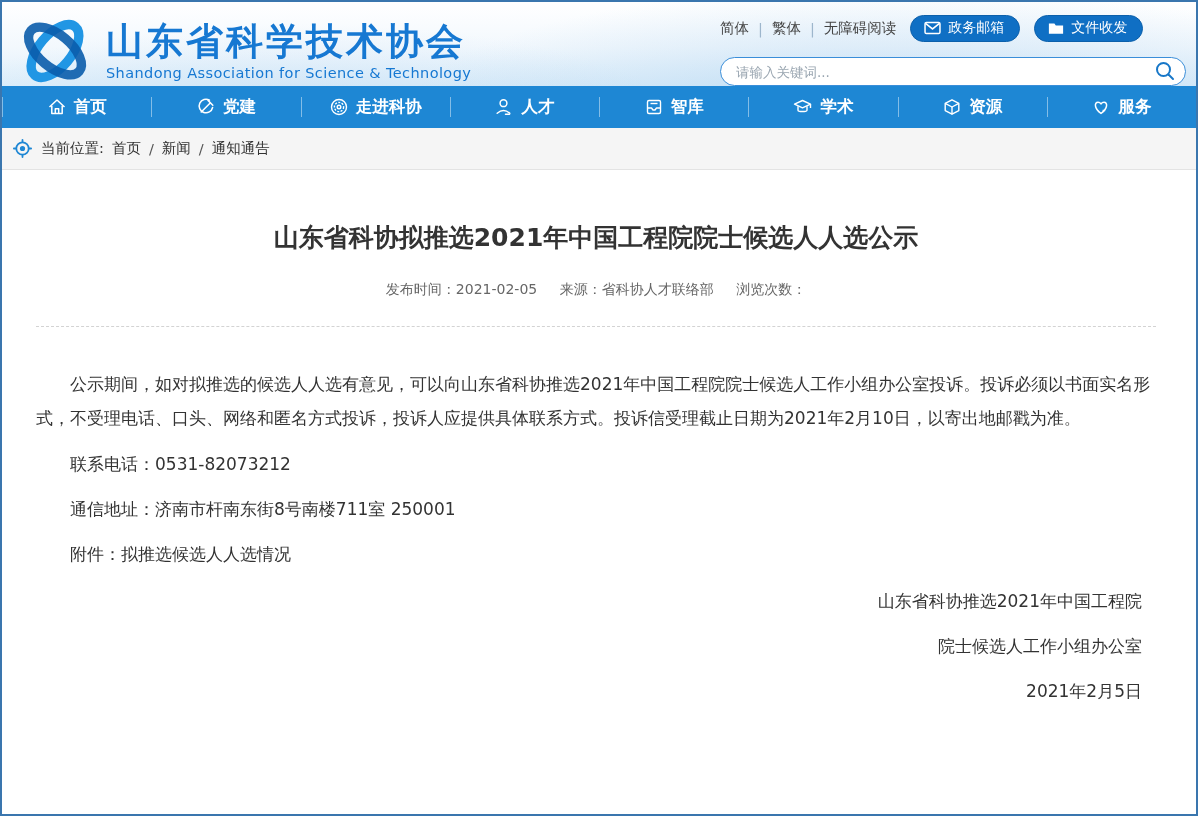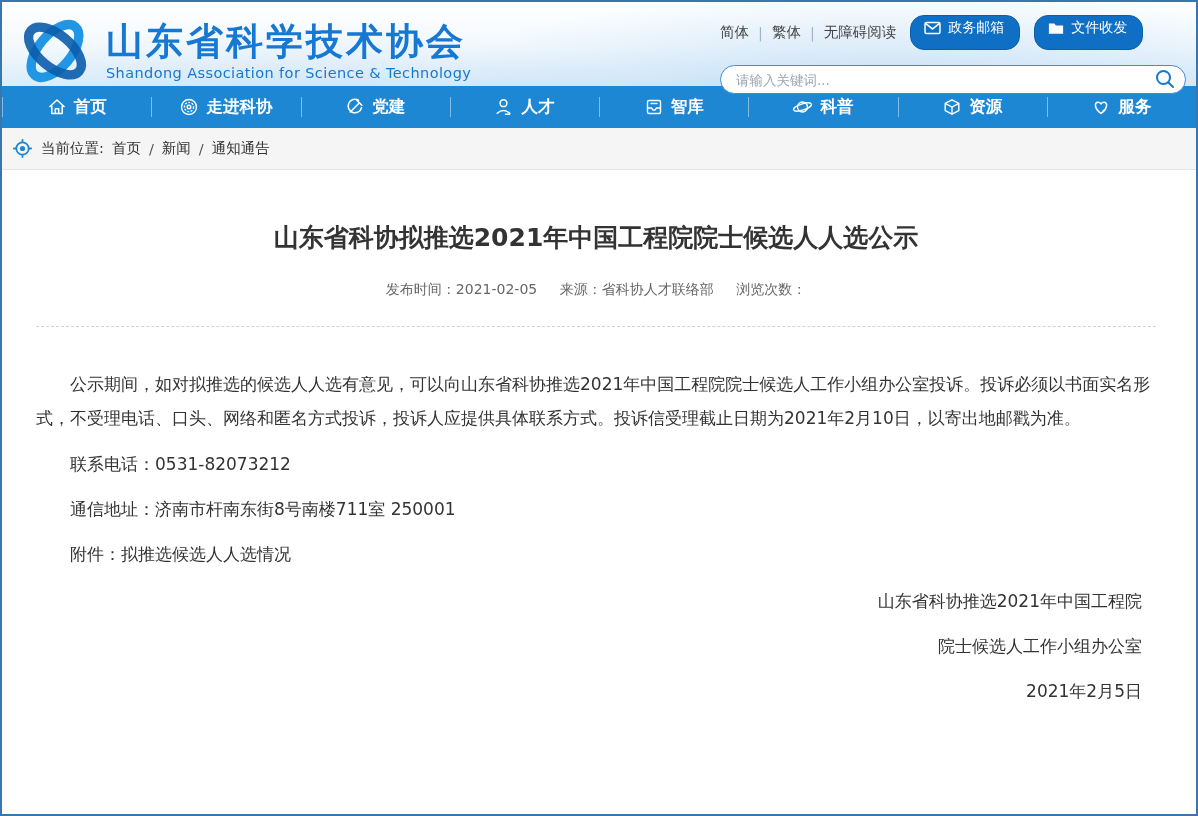--- a/index.html
+++ b/index.html
@@ -38,21 +38,21 @@
   }
 
   .header-right { position: absolute; top: 13px; right: 10px; width: 466px; }
   .top-links { display: flex; justify-content: flex-start; align-items: center; font-size: 14.5px; color: #444; }
   .top-link { cursor: pointer; }
   .link-sep { color: #9db6cc; margin: 0 9px; }
   .pill-button {
     display: inline-flex; align-items: center; gap: 7px;
     background: #0f6fc4; color: #fff;
     border: 1px solid #0c60ab;
-    border-radius: 14px; padding: 3px 15px 12px 13px;
+    border-radius: 14px; padding: 3px 15px 4px 13px;
     font-size: 14px; margin-left: 14px; cursor: pointer; white-space: nowrap;
   }
   .search-bar { position: relative; margin-top: 15px; }
   .search-input {
     width: 100%; height: 29px;
     border: 1px solid #3a8ed9; border-radius: 15px;
     padding: 0 40px 0 15px; font-size: 13.5px; color: #333; outline: none;
     background: #fff;
     font-family: "DejaVu Sans", "Liberation Sans", sans-serif;
   }
@@ -168,57 +168,58 @@
   <nav class="main-nav">
     <a class="nav-item">
       <svg class="nav-icon" width="20" height="20" viewBox="0 0 20 20" fill="none" stroke="#fff" stroke-width="1.5" stroke-linejoin="round">
         <path d="M2.5 10 L10 3 L17.5 10"></path>
           <path d="M4.8 8.8 V16.5 H15.2 V8.8"></path>
           <path d="M8.3 16.5 V11.8 H11.7 V16.5"></path>
       </svg>
       <span>首页</span>
     </a>
     <a class="nav-item">
+      <svg class="nav-icon" width="20" height="20" viewBox="0 0 20 20" fill="none" stroke="#fff" stroke-width="1.5" stroke-linecap="round">
+        <path d="M13.5 3.2 A6.8 6.8 0 1 0 16.6 10.5"></path>
+        <path d="M5.2 15 L14.2 6"></path>
+          <path d="M12 3.4 L16.8 8.2"></path>
+      </svg>
+      <span>党建</span>
+    </a>
+    <a class="nav-item">
       <svg class="nav-icon" width="20" height="20" viewBox="0 0 20 20" fill="none" stroke="#fff" stroke-width="1.4">
         <circle cx="10" cy="10" r="7.5"></circle>
           <circle cx="10" cy="10" r="4.6" stroke-dasharray="2 1.4"></circle>
           <circle cx="10" cy="10" r="1.8"></circle>
       </svg>
       <span>走进科协</span>
     </a>
     <a class="nav-item">
       <svg class="nav-icon" width="20" height="20" viewBox="0 0 20 20" fill="none" stroke="#fff" stroke-width="1.5" stroke-linecap="round">
-        <path d="M13.5 3.2 A6.8 6.8 0 1 0 16.6 10.5"></path>
-        <path d="M5.2 15 L14.2 6"></path>
-          <path d="M12 3.4 L16.8 8.2"></path>
-      </svg>
-      <span>党建</span>
-    </a>
-    <a class="nav-item">
-      <svg class="nav-icon" width="20" height="20" viewBox="0 0 20 20" fill="none" stroke="#fff" stroke-width="1.5" stroke-linecap="round">
         <circle cx="9.5" cy="6.2" r="3.4"></circle>
           <path d="M3.2 16.2 Q9.5 10.8 15.8 16.2"></path>
           <path d="M11.5 17.2 H15.5"></path>
       </svg>
       <span>人才</span>
     </a>
     <a class="nav-item">
       <svg class="nav-icon" width="20" height="20" viewBox="0 0 20 20" fill="none" stroke="#fff" stroke-width="1.4" stroke-linejoin="round">
         <rect x="3.5" y="3.5" width="13" height="13" rx="1.5"></rect>
         <path d="M3.5 11 H7.5 L9 13 H11 L12.5 11 H16.5"></path>
           <path d="M6.5 6.5 H13.5"></path>
       </svg>
       <span>智库</span>
     </a>
     <a class="nav-item">
-      <svg class="nav-icon" width="21" height="20" viewBox="0 0 21 20" fill="none" stroke="#fff" stroke-width="1.4">
-        <circle cx="10.5" cy="10" r="5"></circle>
-        <ellipse cx="10.5" cy="10" rx="9.3" ry="3.1" transform="rotate(-18 10.5 10)"></ellipse>
-      </svg>
-      <span>科普</span>
+      <svg class="nav-icon" width="21" height="20" viewBox="0 0 21 20" fill="none" stroke="#fff" stroke-width="1.4" stroke-linejoin="round">
+        <path d="M10.5 3.5 L18.5 7.2 L10.5 10.9 L2.5 7.2 Z"></path>
+        <path d="M6 9.2 V13.2 C6 15 15 15 15 13.2 V9.2"></path>
+          <path d="M18.5 7.2 V11"></path>
+      </svg>
+      <span>学术</span>
     </a>
     <a class="nav-item">
       <svg class="nav-icon" width="20" height="20" viewBox="0 0 20 20" fill="none" stroke="#fff" stroke-width="1.4" stroke-linejoin="round">
         <path d="M10 2.8 L16.8 6.4 V13.6 L10 17.2 L3.2 13.6 V6.4 Z"></path>
         <path d="M3.2 6.4 L10 10 L16.8 6.4"></path>
           <path d="M10 10 V17.2"></path>
       </svg>
       <span>资源</span>
     </a>
     <a class="nav-item">

